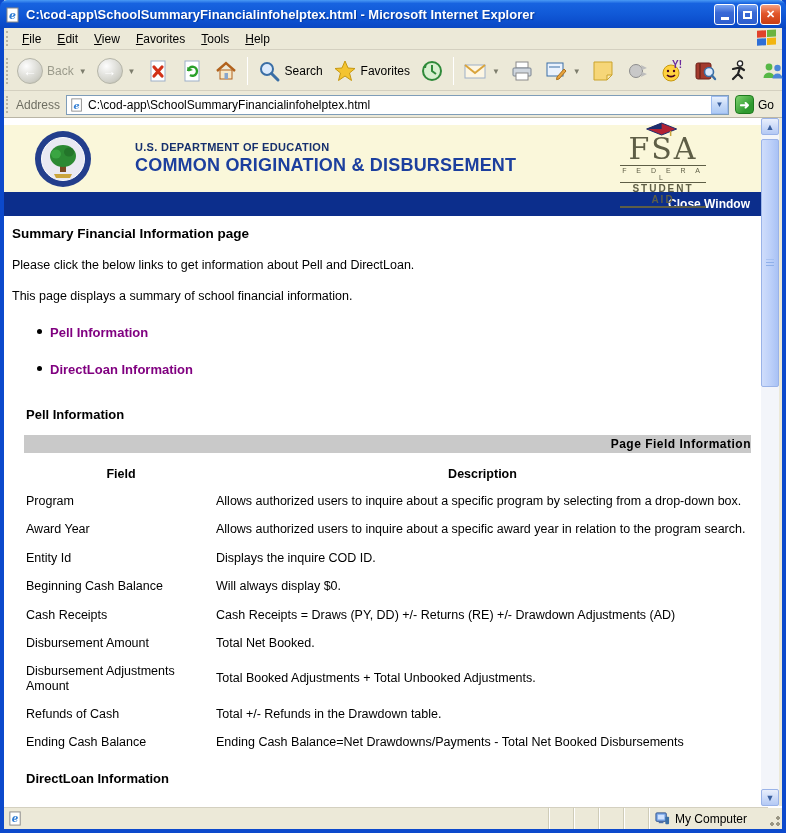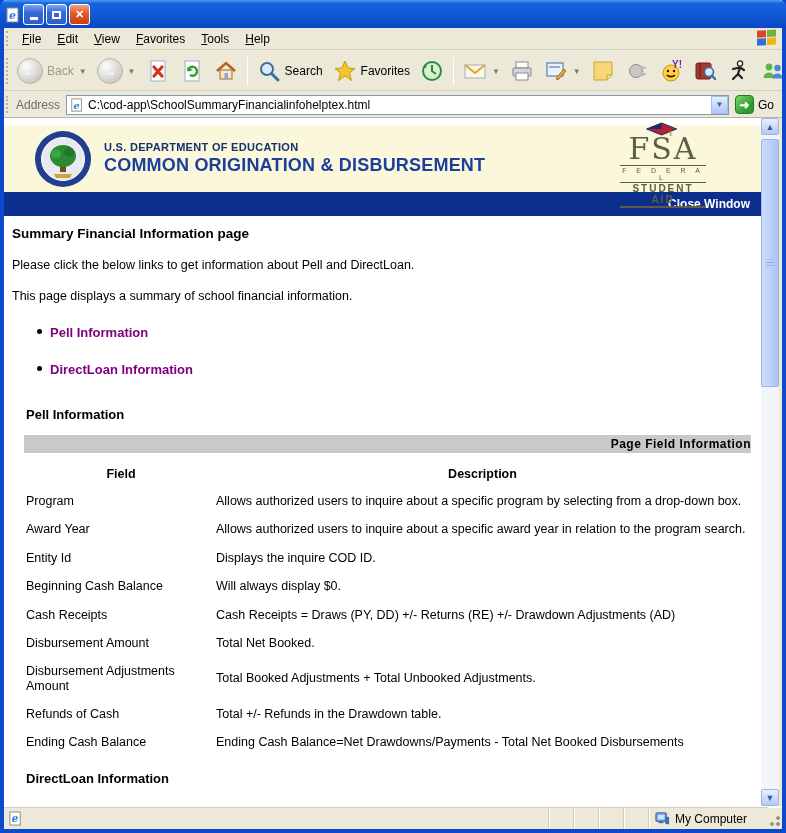--- a/index.html
+++ b/index.html
@@ -54,21 +54,21 @@
     border:1px solid #9ebcf0; display:flex; align-items:center; justify-content:center;
     font-size:8px; color:#3a5f9e; cursor:pointer; }
   .go-btn { display:flex; align-items:center; gap:4px; margin:0 8px 0 6px; cursor:pointer; }
   .go-ball { width:19px; height:19px; border-radius:4px;
     background:linear-gradient(135deg,#7fd26f,#2f9a2f 70%); border:1px solid #1e7a1e;
     color:#fff; font-size:12px; font-weight:bold; display:flex; align-items:center; justify-content:center; }
   .go-lbl { font-size:12px; color:#000; }
 
   
   .content { position:absolute; top:118px; left:0; width:760px; height:688px; background:#fff; overflow:hidden; }
-  .banner { margin-top:7px; height:67px; background:#faf7da; position:relative; display:flex; align-items:center; }
+  .banner { margin-top:7px; height:67px; background:#faf7da; position:relative; display:flex; align-items:center;gap:31px; }
   .seal { width:58px; height:58px; margin-left:30px; flex:none; }
   .banner-text { margin-left:12px; }
   .agency { color:#16306e; font-weight:bold; font-size:11px; letter-spacing:.3px; }
   .appname { color:#1c3f9e; font-weight:bold; font-size:18px; letter-spacing:.2px; margin-top:2px; }
   .fsa { position:absolute; right:58px; top:-3px; width:86px; text-align:center; color:#5e5e46; }
   .fsa .acr { font-family:"DejaVu Serif", serif; font-size:30px; line-height:30px; letter-spacing:2px; margin-top:12px; }
   .fsa .ln1 { font-size:7px; letter-spacing:4px; border-top:1px solid #5e5e46; border-bottom:1px solid #5e5e46; padding:1px 0; margin-top:1px; }
   .fsa .ln2 { font-size:10px; font-weight:bold; letter-spacing:2px; border-bottom:2px solid #5e5e46; padding-bottom:1px; }
   .fsa .cap { position:absolute; top:0; left:50%; transform:translateX(-54%); }
 
@@ -118,20 +118,21 @@
 </head>
 <body>
 
 <div class="window">
 
   <div class="titlebar">
     <svg class="ie-ico" width="16" height="16" viewBox="0 0 16 16">
       <rect x="2" y="1" width="11" height="14" fill="#fff" stroke="#888"></rect>
       <text x="4" y="12" font-size="11" font-style="italic" font-weight="bold" fill="#2d7bd4" font-family="DejaVu Serif, serif">e</text>
     </svg>
+    <span class="title">C:\cod-app\SchoolSummaryFinancialinfohelptex.html - Microsoft Internet Explorer</span>
     <div class="winbtn">
         <span class="dash"></span>
       </div>
     <div class="winbtn">
         <span class="sq"></span>
       </div>
     <div class="winbtn close">✕</div>
   </div>
 
   <div class="menubar">

